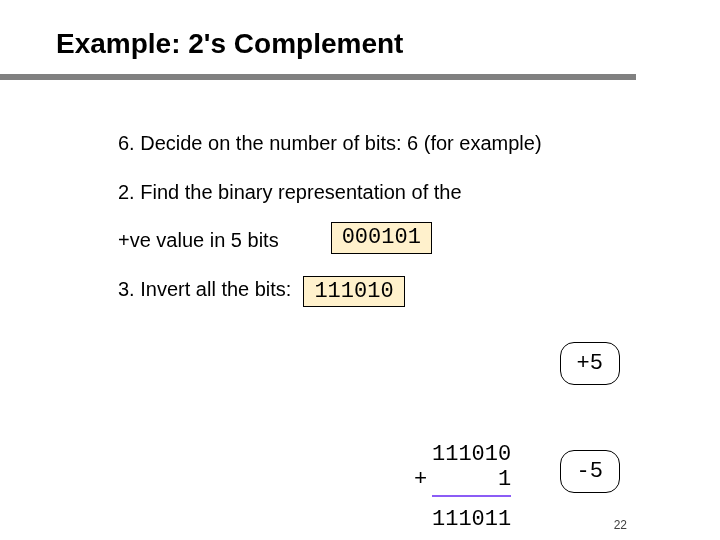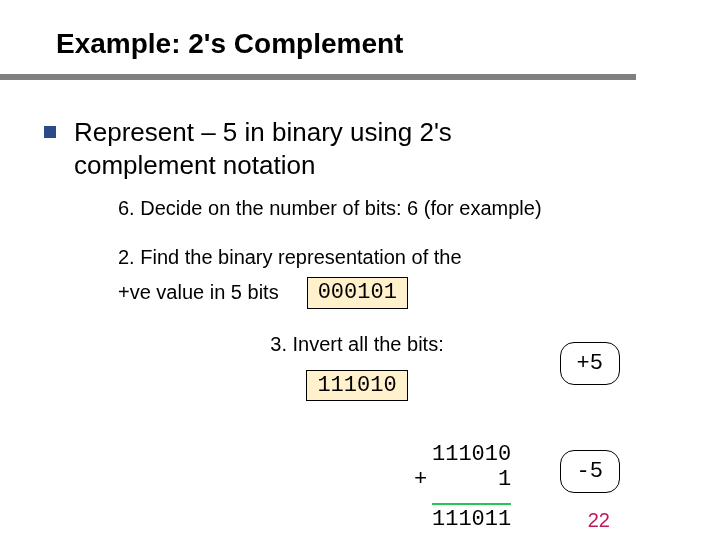--- a/index.html
+++ b/index.html
@@ -86,59 +86,55 @@
   .addcol {
     position: absolute;
     left: 432px;
     top: 442px;
     font-family: "Courier New", Courier, monospace;
     font-size: 22px;
     line-height: 1.15;
     text-align: right;
   }
   .addcol .rule {
-    border-top: 2px solid #22c55e;
-    margin-top: 10px;
-    padding-top: 2px;
+    border-top: 2px solid #8b5cf6;
+    margin-top: 2px;
+    padding-top: 10px;
   }
   .plus { position: absolute; left: -18px; top: 25px; }
   .pagenum {
     position: absolute;
-    right: 26px;
+    right: 9px;
     bottom: 8px;
-    font-size: 20px;
-    color: #be185d;
+    font-size: 12px;
+    color: #404040;
   }
-  .step2-wrap { display:flex; align-items:center; flex-wrap:wrap; gap:6px 2px; }
-  .step3-wrap { display:flex; align-items:center; gap:12px;flex-direction:column; }
+  .step2-wrap { display:flex; align-items:flex-end; flex-wrap:wrap; gap:6px 26px; }
+  .step3-wrap { display:flex; align-items:flex-start; gap:12px; }
 </style>
 </head>
 <body>
 <div class="slide">
 
   <div class="title">Example: 2's Complement</div>
   <div class="hr-outer"></div>
 
   <div class="body-area">
-    <div class="bullet-row">
-      <div class="bullet-sq"></div>
-      <div class="main-text">Represent – 5 in binary using 2's complement notation</div>
-    </div>
 
     <div class="steps">
       <div class="step">
         <span>6. Decide on the number of bits:</span>
         <span class="mono">6 (for example)</span>
       </div>
 
       <div class="step">
         <div class="step2-wrap">
           <span>2. Find the binary representation of the</span>
           <span>+ve value in 5 bits</span>
-          <span class="binbox" style="margin-left:26px;">000101</span>
+          <span class="binbox" style="margin-left:26px;margin-top:10px;">000101</span>
         </div>
       </div>
 
       <div class="step">
         <div class="step3-wrap">
           <span>3. Invert all the bits:</span>
           <span class="binbox">111010</span>
         </div>
       </div>
 

